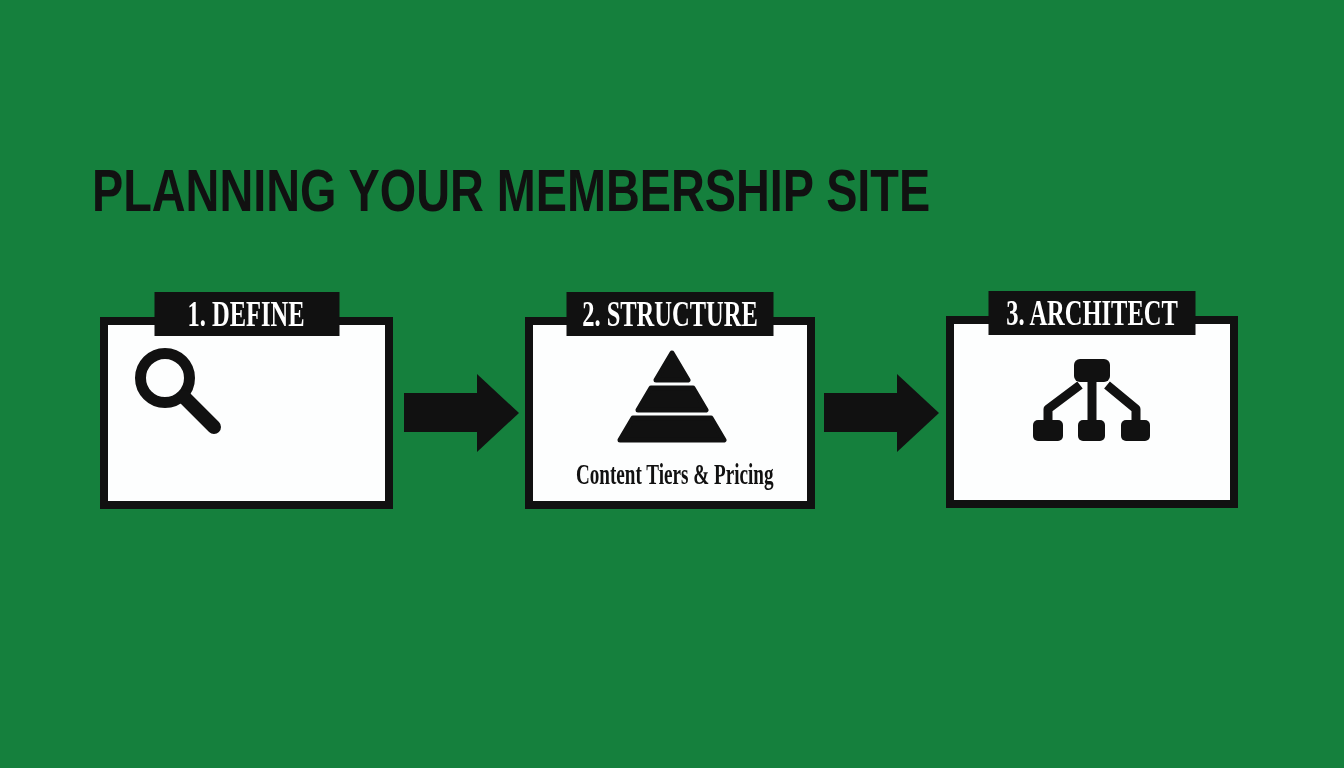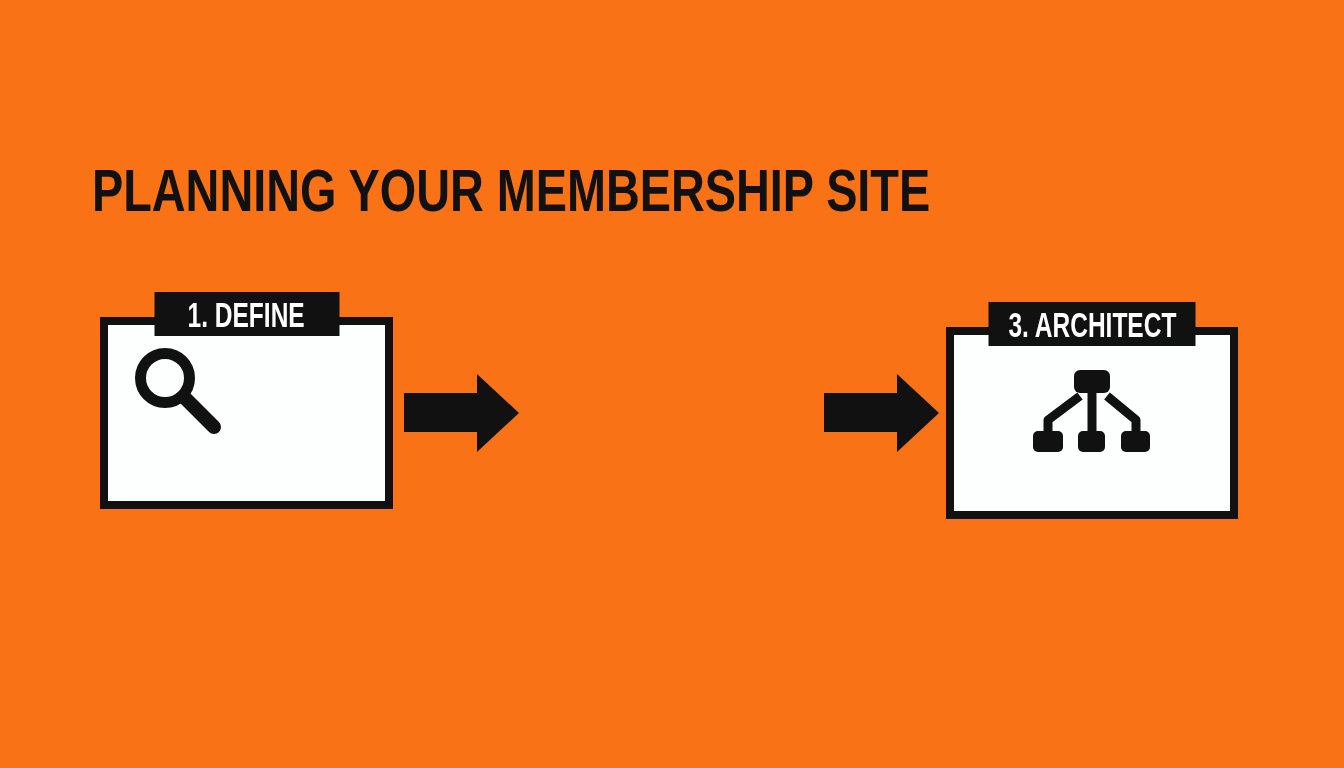--- a/index.html
+++ b/index.html
@@ -2,35 +2,35 @@
 <html><head>
 <meta charset="utf-8">
 <style>
   html,body{margin:0;padding:0;}
   body{
     width:1344px;height:768px;overflow:hidden;
     background:#fcfdfd;
     font-family:"Liberation Sans", sans-serif;
     -webkit-font-smoothing:antialiased;
   }
-  .stage{position:relative;width:1344px;height:768px;background:#f97316;}
+  .stage{position:relative;width:1344px;height:768px;background:#15803d;}
 
   
   .title{
     position:absolute;left:92px;top:161px;
     font-size:60px;line-height:60px;font-weight:700;color:#111111;
     white-space:nowrap;
   }
   .squeeze{display:inline-block;transform-origin:left center;transform:scaleX(0.78);}
 
   
-  .step{position:absolute;height:192px;}
+  .step{position:absolute;height:192px;font-family:Liberation Serif, serif;}
   .step-1{left:100px;top:317px;width:293px;}
   .step-2{left:525px;top:317px;width:290px;}
-  .step-3{left:946px;top:327px;width:292px;}
+  .step-3{left:946px;top:316px;width:292px;}
 
   .frame{
     position:absolute;left:0;top:0;right:0;bottom:0;
     border:8px solid #111111;background:#fdfefe;box-sizing:border-box;
   }
   .tab{
     position:absolute;top:-25px;left:50%;transform:translateX(-50%);
     height:44px;background:#111111;color:#ffffff;
     display:flex;align-items:center;justify-content:center;
     z-index:2;
@@ -84,20 +84,34 @@
       <circle cx="37" cy="36" r="24.5" fill="none" stroke="#111111" stroke-width="11"></circle>
       <line x1="56" y1="55" x2="86" y2="85" stroke="#111111" stroke-width="14" stroke-linecap="round"></line>
     </svg>
   </div>
 
   <svg class="arrow arrow-1" width="115" height="80" viewBox="0 0 115 80">
     <rect x="0" y="20" width="73" height="39" fill="#111111"></rect>
     <polygon points="73,1 115,40 73,79" fill="#111111"></polygon>
   </svg>
 
+  <div class="step step-2">
+    <div class="tab tab-2">
+      <span class="tab-label">2. STRUCTURE</span>
+    </div>
+    <div class="frame"></div>
+    <svg class="icon icon-pyramid" width="115" height="97" viewBox="0 0 115 97">
+      <polygon points="57,5 73,32 41,32" fill="#111111" stroke="#111111" stroke-width="5" stroke-linejoin="round"></polygon>
+      <polygon points="36,40 78,40 91,62 23,62" fill="#111111" stroke="#111111" stroke-width="5" stroke-linejoin="round"></polygon>
+      <polygon points="18,70 96,70 109,92 5,92" fill="#111111" stroke="#111111" stroke-width="5" stroke-linejoin="round"></polygon>
+    </svg>
+    <div class="caption caption-2">
+      <span class="cline"><span>Content Tiers &amp; Pricing</span></span>
+    </div>
+  </div>
 
   <svg class="arrow arrow-2" width="115" height="80" viewBox="0 0 115 80">
     <rect x="0" y="20" width="73" height="39" fill="#111111"></rect>
     <polygon points="73,1 115,40 73,79" fill="#111111"></polygon>
   </svg>
 
   <div class="step step-3">
     <div class="tab tab-3">
       <span class="tab-label">3. ARCHITECT</span>
     </div>

